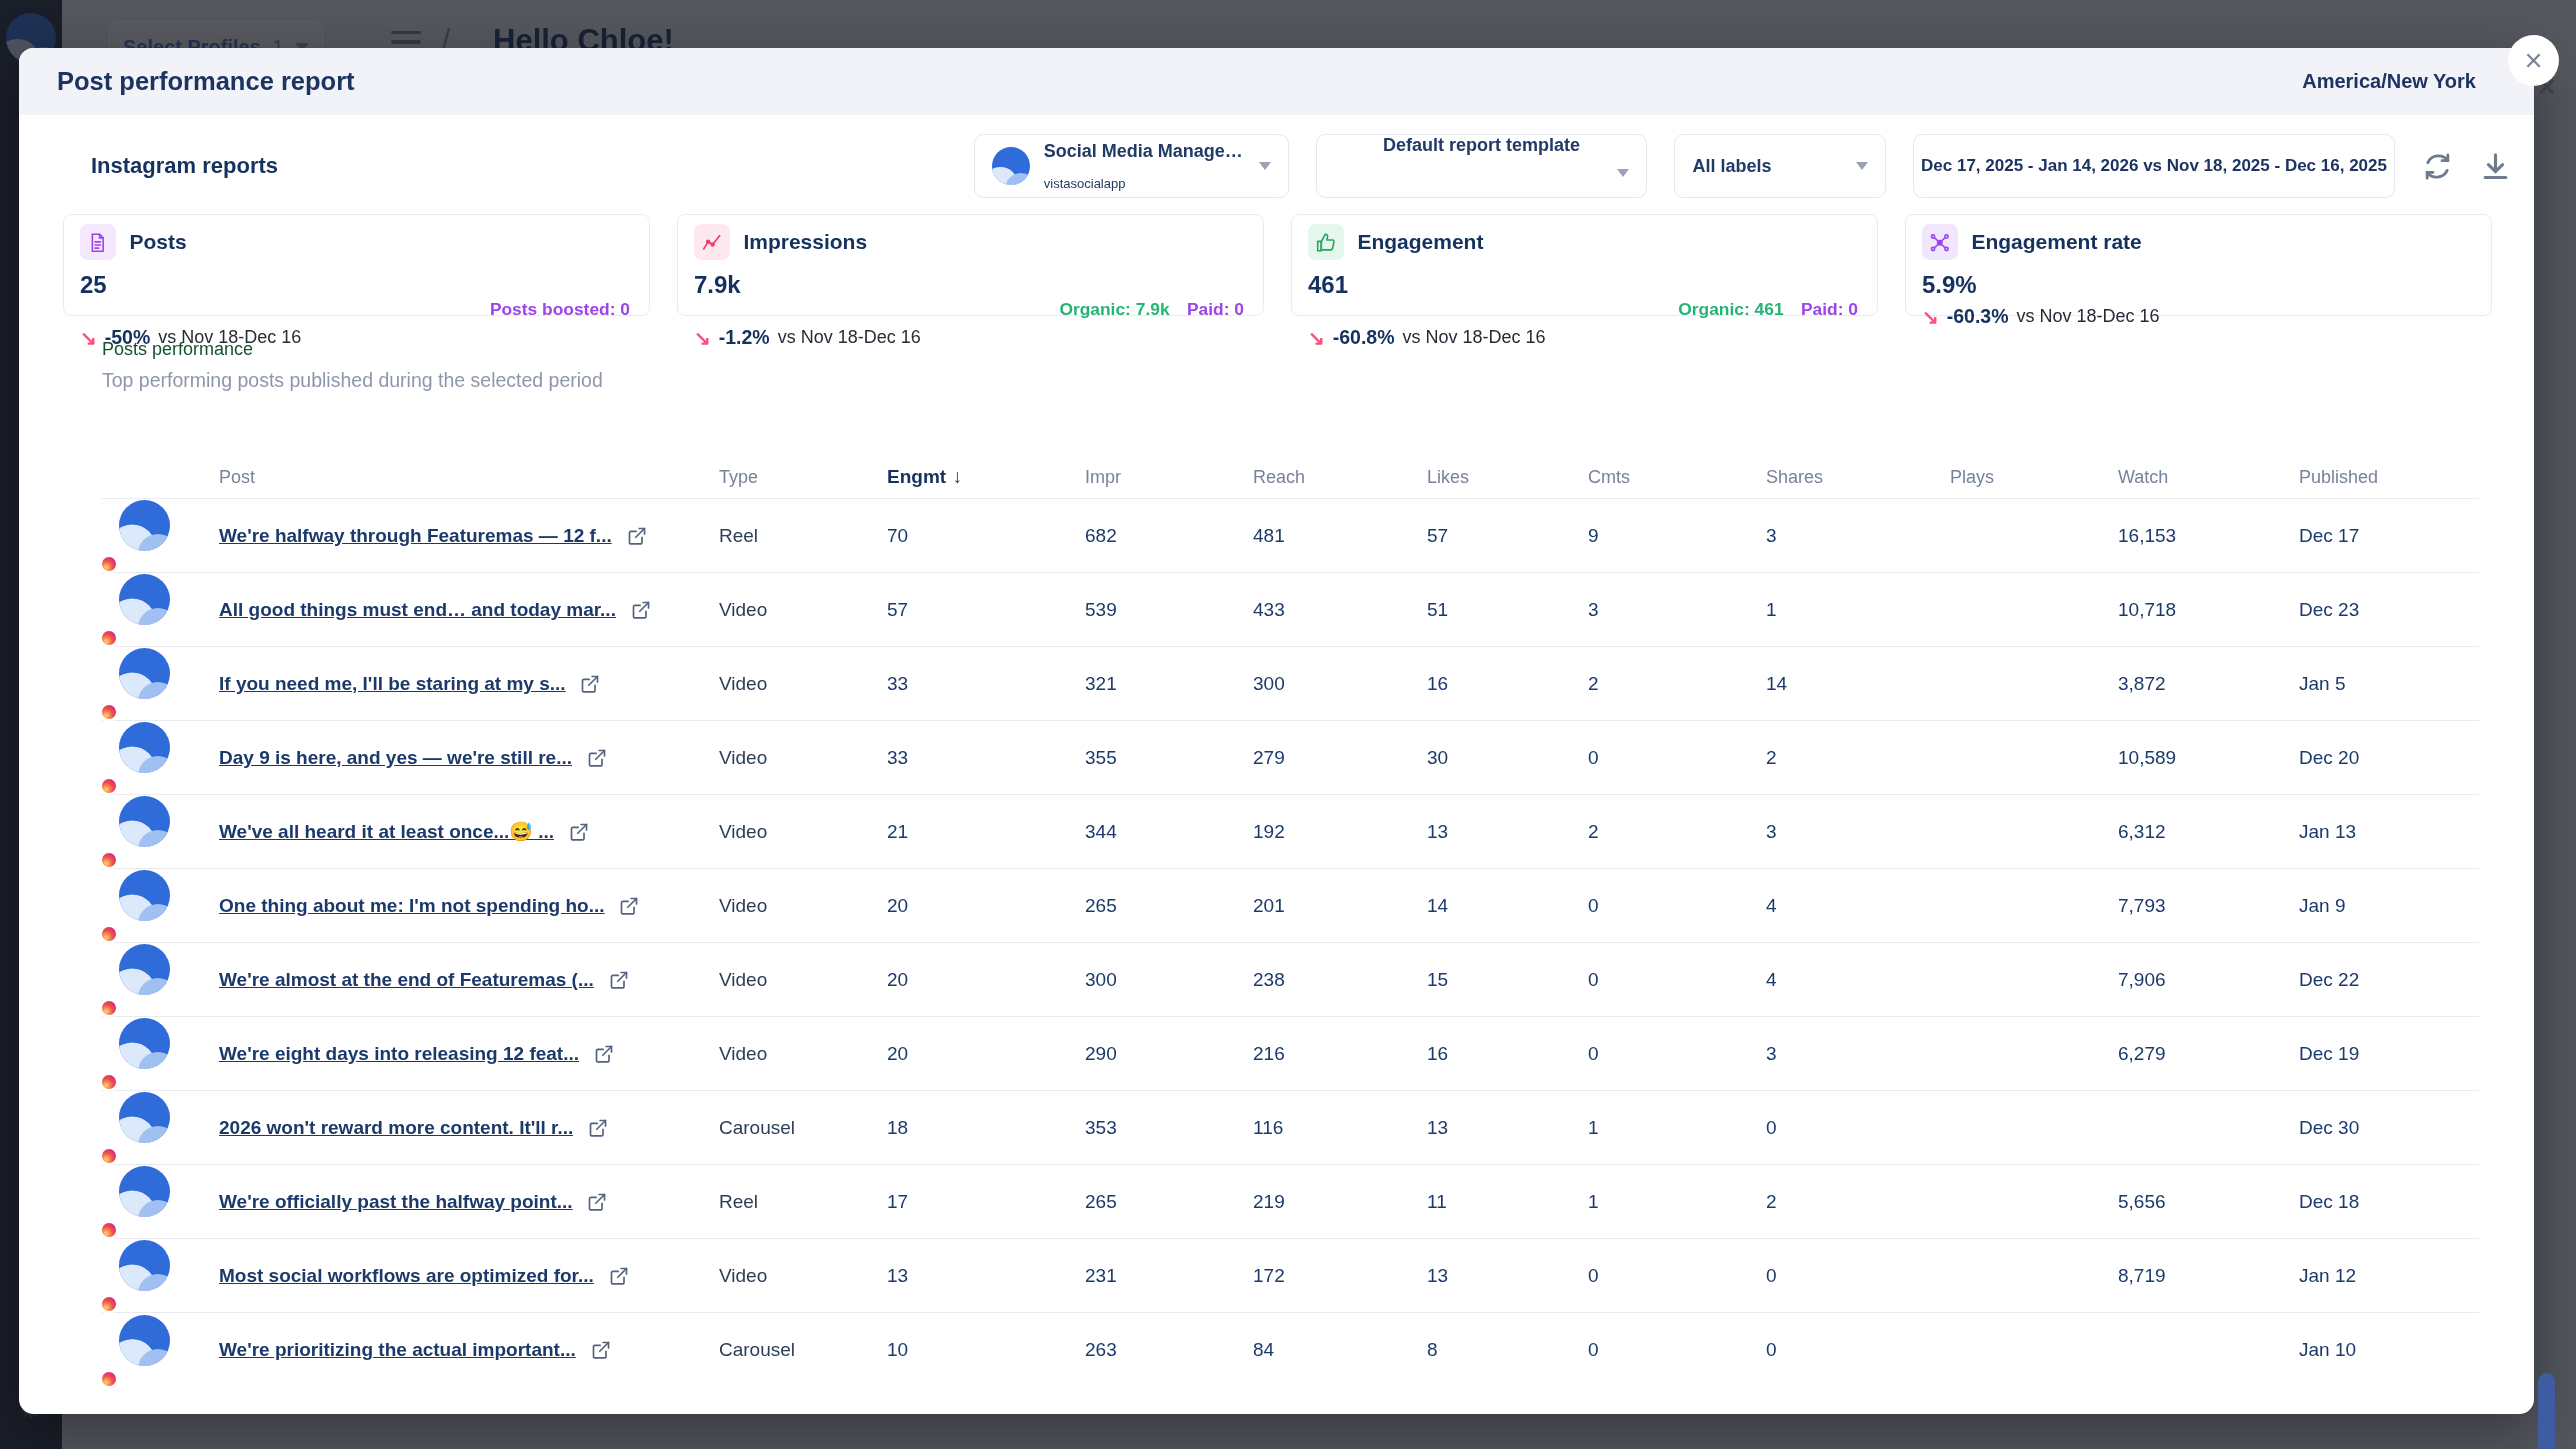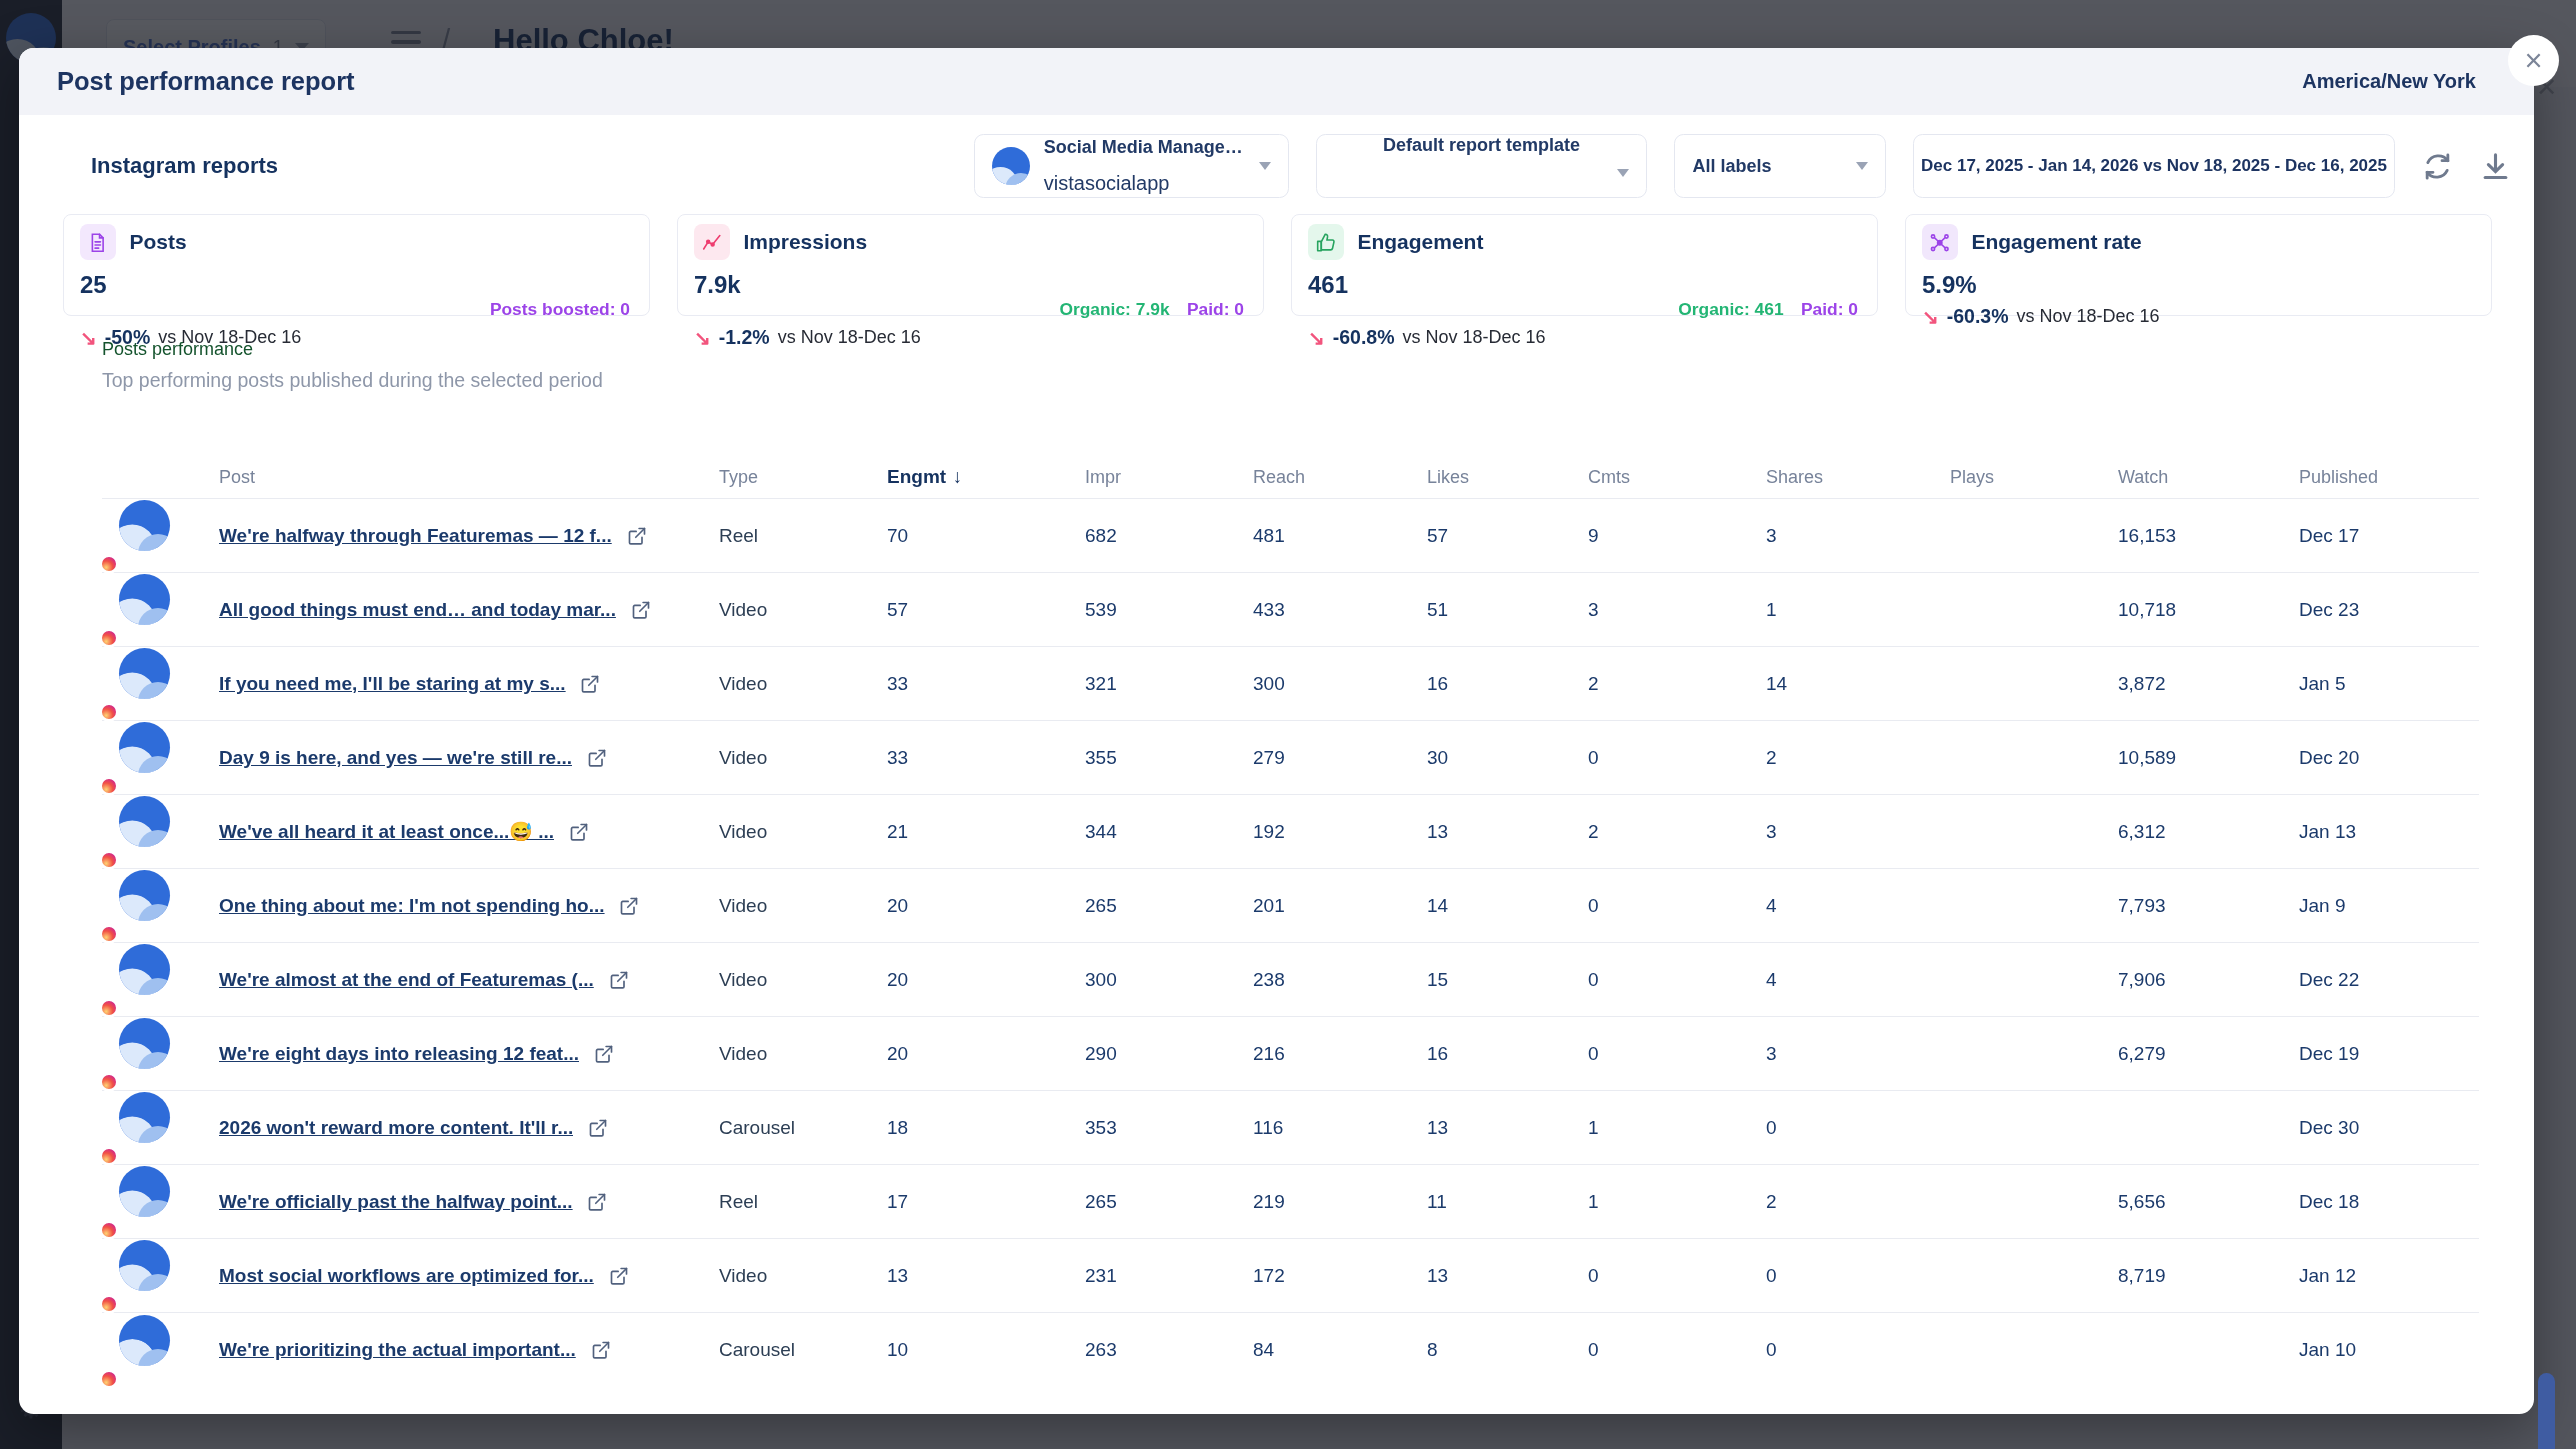--- a/index.html
+++ b/index.html
@@ -40,21 +40,21 @@
   .m-timezone { margin-left: auto; font-size: 20px; font-weight: 600; color: #1d3461; }
 
   .controls { display: flex; align-items: center; margin-top: 19px; padding: 0 23px 0 38px; height: 64px; }
   .ig-title { font-size: 22px; font-weight: 700; color: #15325f; margin-left: 34px; }
   .ctl-group { margin-left: auto; display: flex; align-items: center; gap: 27px; }
   .select { height: 64px; border: 1.3px solid #e4e7f0; border-radius: 9.4px; background: #fff; display: flex; align-items: center; padding: 0 17.4px; gap: 13.4px; cursor: pointer; }
   .sel-profile { width: 315px; }
   .sel-template { width: 331px; flex-direction: column; }
   .sel-labels { width: 212px; }
   .sel-text { font-size: 18px; font-weight: 600; color: #223a66; white-space: nowrap; overflow: hidden; text-overflow: ellipsis; }
-  .sel-sub { font-size: 20px; color: #223a66; margin-top: 14px; }
+  .sel-sub { font-size: 13px; color: #223a66; margin-top: 14px; }
   .chevron { margin-left: auto; width: 0; height: 0; border-left: 6.7px solid transparent; border-right: 6.7px solid transparent; border-top: 8px solid #9aa3b5; flex: none; }
   .p-avatar { width: 38px; height: 38px; border-radius: 50%; background: #2f6cd9; position: relative; overflow: hidden; flex: none; }
   .p-avatar::before { content:""; position: absolute; width: 35px; height: 35px; border-radius: 50%; background: #dce9fb; left: -9.4px; bottom: -17.4px; }
   .p-avatar::after { content:""; position: absolute; width: 32px; height: 32px; border-radius: 50%; background: #9fc0f0; right: -6.7px; bottom: -20px; }
   .p-lines { min-width: 0; }
   .date-field { width: 482px; height: 64px; border: 1.3px solid #e4e7f0; border-radius: 9.4px; display: flex; align-items: center; justify-content: center; padding: 0 12px; cursor: pointer; }
   .date-text { font-size: 17px; font-weight: 600; color: #1d3461; white-space: nowrap; }
   .tool-icon { width: 31px; height: 31px; color: #6f7a8e; cursor: pointer; flex: none; }
   .tool-icon svg { width: 100%; height: 100%; }
 

